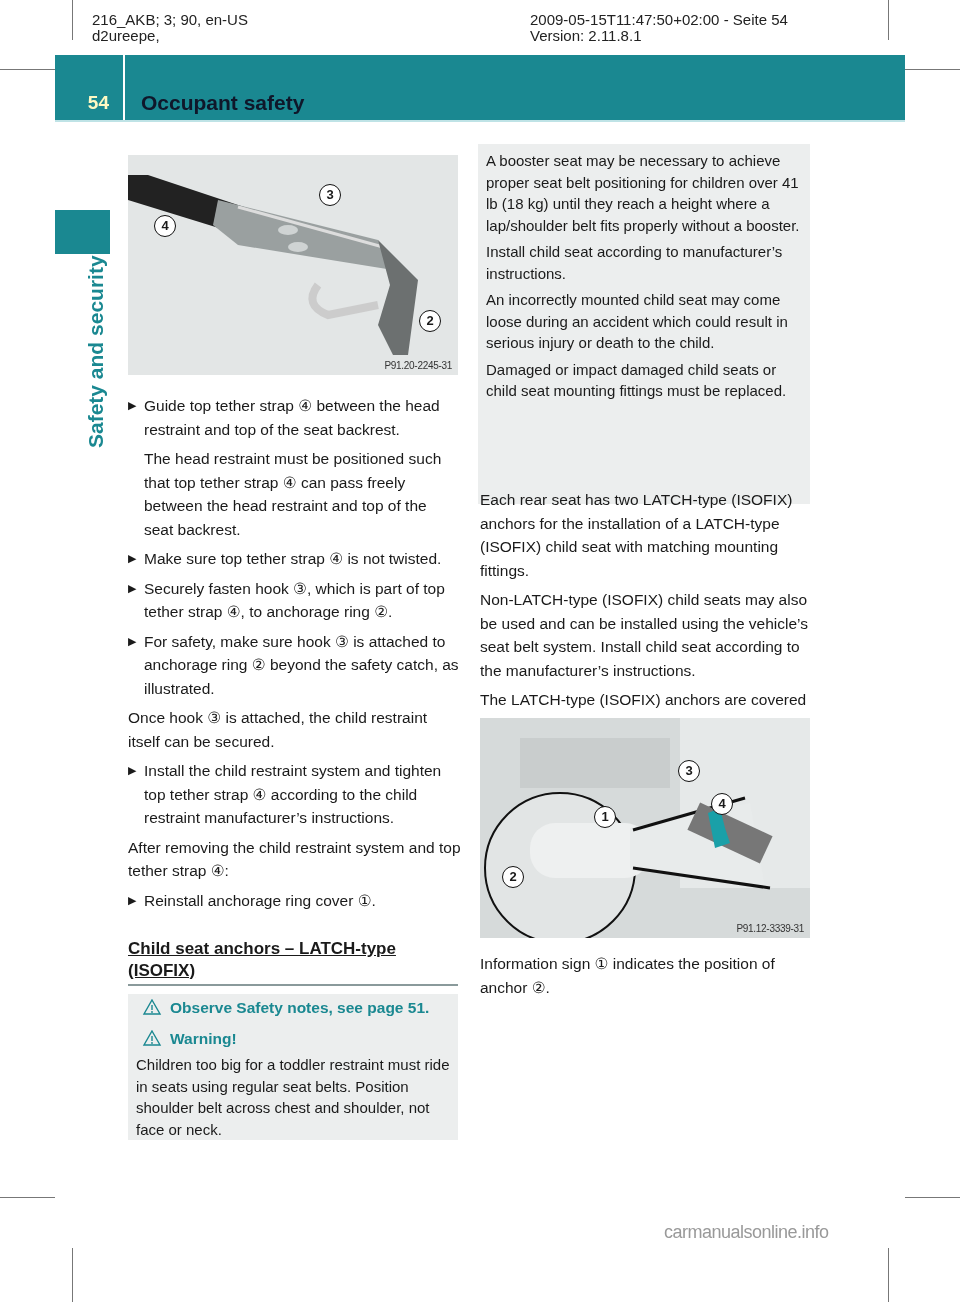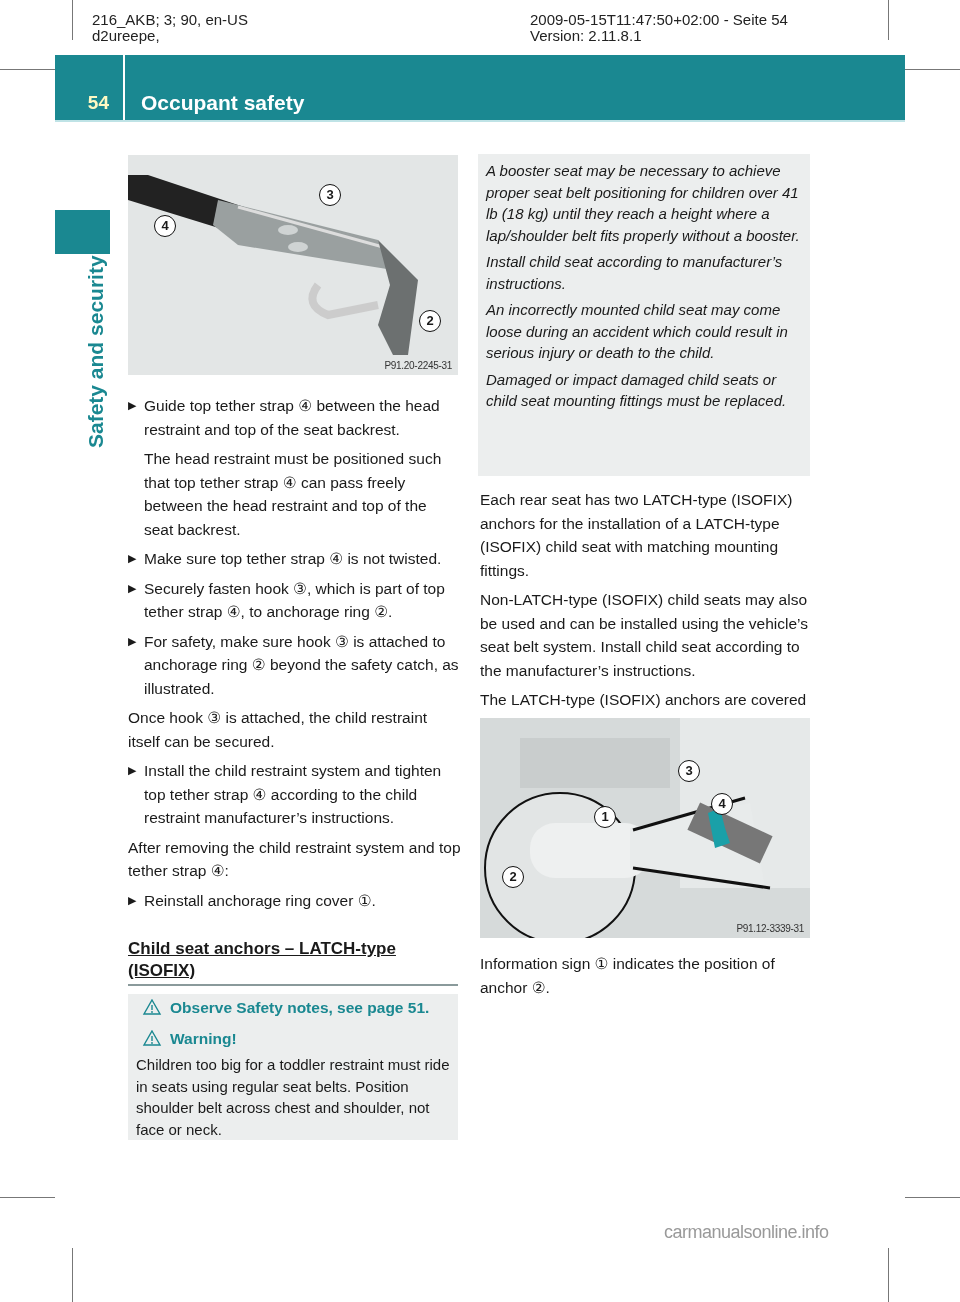--- a/index.html
+++ b/index.html
@@ -3,21 +3,21 @@
 <meta charset="utf-8">
 <style>
   html, body { margin:0; padding:0; }
   body { width:960px; height:1302px; background:#ffffff; position:relative; overflow:hidden;
          font-family:"Liberation Sans", sans-serif; color:#1a1a1a; }
   .crop { position:absolute; background:#777; }
   .meta { position:absolute; font-size:15px; line-height:16px; color:#222; font-family:"Liberation Sans", sans-serif; }
   .header { position:absolute; left:55px; top:55px; width:850px; height:65px; background:#1a8891; }
   .header .pnum { position:absolute; left:0; top:0; width:70px; height:65px; border-right:2px solid #ffffff; box-sizing:border-box; }
   .header .pnum span { position:absolute; right:14px; bottom:6px; color:#fef9c3; font-weight:bold; font-size:19px; }
-  .header .title { position:absolute; left:86px; bottom:5px; color:#ffffff; font-weight:bold; font-size:21px; }
+  .header .title { position:absolute; left:86px; bottom:5px; color:#0f172a; font-weight:bold; font-size:21px; }
   .header-underline { position:absolute; left:55px; top:120px; width:850px; height:2px; background:#bfe3e6; }
   .sidetab-block { position:absolute; left:55px; top:210px; width:55px; height:44px; background:#1a8891; }
   .sidetab-text { position:absolute; left:84px; top:448px; transform-origin:left top; transform:rotate(-90deg);
                   color:#1a8891; font-weight:bold; font-size:21px; white-space:nowrap; }
   .col { position:absolute; font-size:15.5px; line-height:23.5px; }
   .col p { margin:0 0 6px 0; }
   .bullet { position:relative; padding-left:16px; margin:0 0 6px 0; }
   .bullet .arrow { position:absolute; left:0; top:0; font-size:11px; }
   .indent { padding-left:16px; margin:0 8px 6px 0; }
   .fig { position:absolute; background:#e3e6e6; overflow:hidden; }
@@ -110,21 +110,21 @@
   <div style="position:absolute;left:14px;top:6px;">
     <svg class="warn-icon" width="18" height="16" viewBox="0 0 18 16">
         <path d="M9 1 L17 15 L1 15 Z" fill="none" stroke="#1a8891" stroke-width="1.4"></path>
         <path d="M9 6 L9 11" stroke="#1a8891" stroke-width="1.4"></path>
         <circle cx="9" cy="13" r="0.9" fill="#1a8891"></circle>
       </svg><span class="warn-title">Warning!</span>
   </div>
   <div style="position:absolute;left:8px;top:30px;width:318px;font-size:15px;line-height:21.5px;">Children too big for a toddler restraint must ride in seats using regular seat belts. Position shoulder belt across chest and shoulder, not face or neck.</div>
 </div>
 
-<div class="graybox" style="left:478px;top:154px;width:332px;height:322px;font-style:italic;">
+<div class="graybox" style="left:478px;top:144px;width:332px;height:360px;">
   <p>A booster seat may be necessary to achieve proper seat belt positioning for children over 41 lb (18 kg) until they reach a height where a lap/shoulder belt fits properly without a booster.</p>
   <p>Install child seat according to manufacturer’s instructions.</p>
   <p>An incorrectly mounted child seat may come loose during an accident which could result in serious injury or death to the child.</p>
   <p>Damaged or impact damaged child seats or child seat mounting fittings must be replaced.</p>
 </div>
 
 <div class="col" style="left:480px;top:488px;width:335px;">
   <p>Each rear seat has two LATCH-type (ISOFIX) anchors for the installation of a LATCH-type (ISOFIX) child seat with matching mounting fittings.</p>
   <p>Non-LATCH-type (ISOFIX) child seats may also be used and can be installed using the vehicle’s seat belt system. Install child seat according to the manufacturer’s instructions.</p>
   <p>The LATCH-type (ISOFIX) anchors are covered with upholstery blends.</p>

